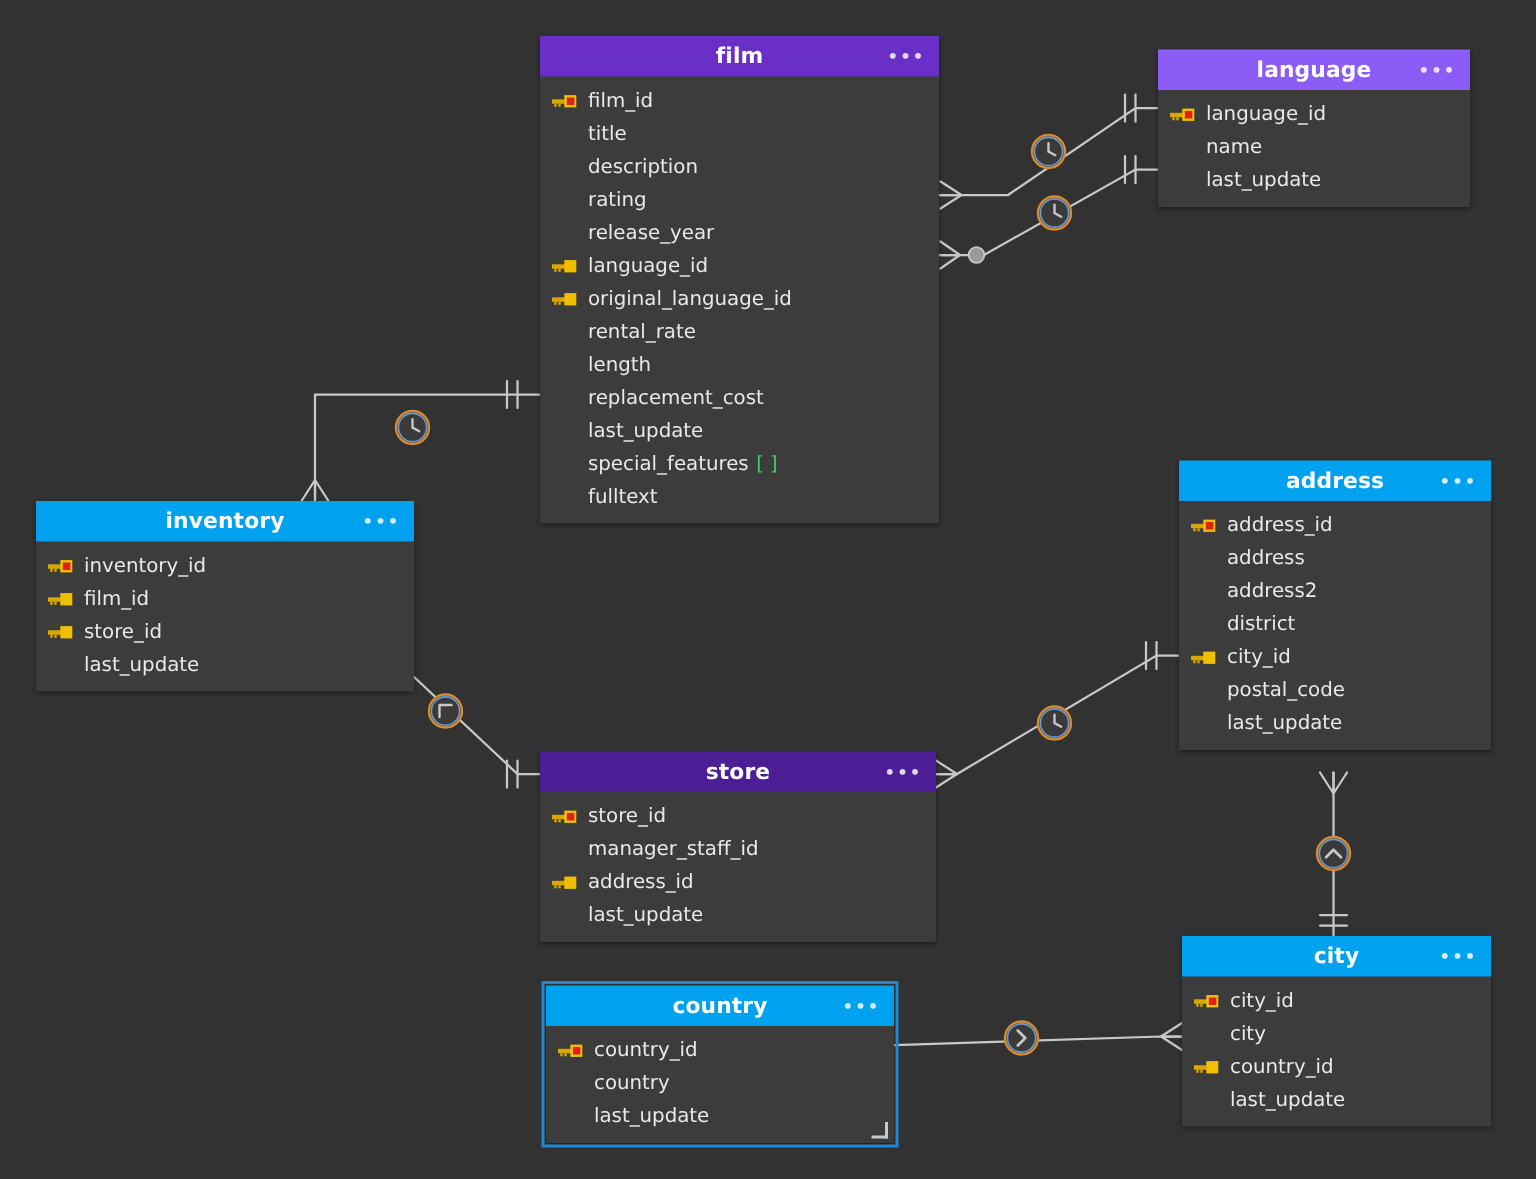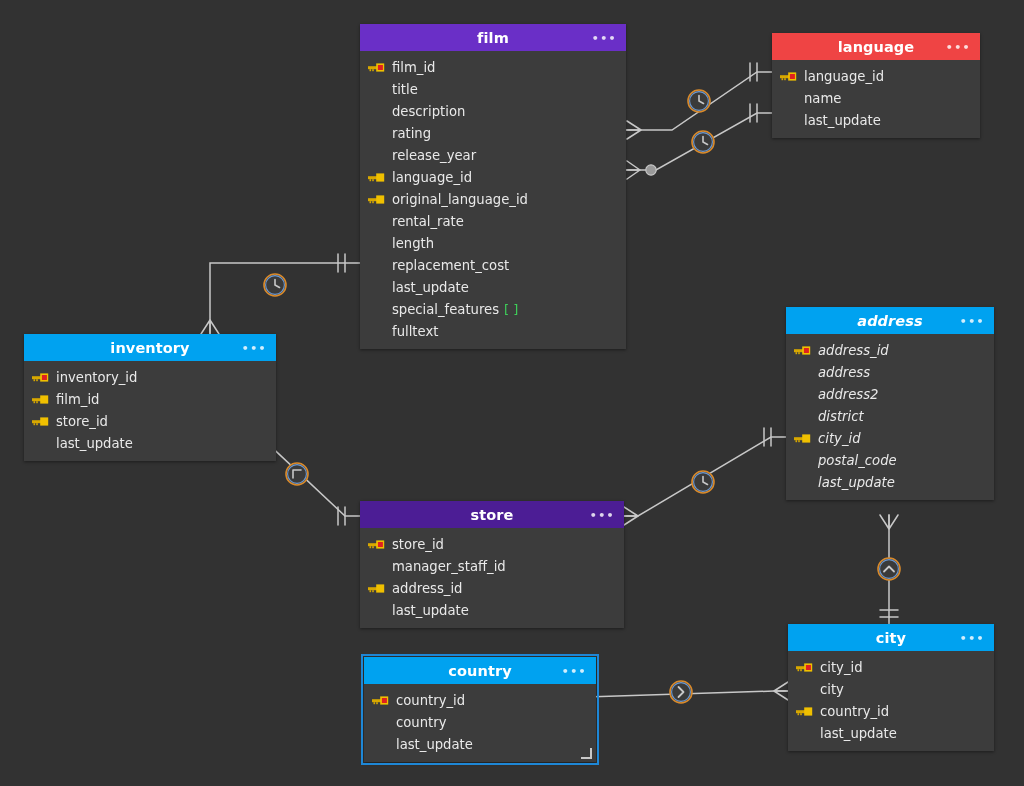--- a/index.html
+++ b/index.html
@@ -268,21 +268,21 @@
             <span class="col-name">special_features</span>
             <span class="col-suffix">[ ]</span>
           </div>
           <div class="col-row">
             <span class="col-icon"></span>
             <span class="col-name">fulltext</span>
           </div>
         </div>
       </div>
       <div class="table-card" style="left: 772px; top: 33px; width: 208px;">
-        <div class="tbl-header" style="background: #ef4444;">
+        <div class="tbl-header" style="background: #8b5cf6;">
           <span>language</span>
           <span class="dots">•••</span>
         </div>
         <div class="tbl-body">
           <div class="col-row">
             <span class="col-icon">
               <svg class="keyglyph" width="17" height="11" viewBox="0 0 17 11">
                 <rect x="0" y="4.2" width="9" height="3" fill="#d8a800"></rect>
                 <rect x="1.5" y="7.2" width="1.6" height="2" fill="#d8a800"></rect>
                 <rect x="4.2" y="7.2" width="1.6" height="2" fill="#d8a800"></rect>
@@ -343,21 +343,21 @@
               </svg>
             </span>
             <span class="col-name">store_id</span>
           </div>
           <div class="col-row">
             <span class="col-icon"></span>
             <span class="col-name">last_update</span>
           </div>
         </div>
       </div>
-      <div class="table-card" style="left: 786px; top: 307px; width: 208px; font-style: italic;">
+      <div class="table-card" style="left: 786px; top: 307px; width: 208px;">
         <div class="tbl-header" style="background: rgb(0, 162, 240);">
           <span>address</span>
           <span class="dots">•••</span>
         </div>
         <div class="tbl-body">
           <div class="col-row">
             <span class="col-icon">
               <svg class="keyglyph" width="17" height="11" viewBox="0 0 17 11">
                 <rect x="0" y="4.2" width="9" height="3" fill="#d8a800"></rect>
                 <rect x="1.5" y="7.2" width="1.6" height="2" fill="#d8a800"></rect>

